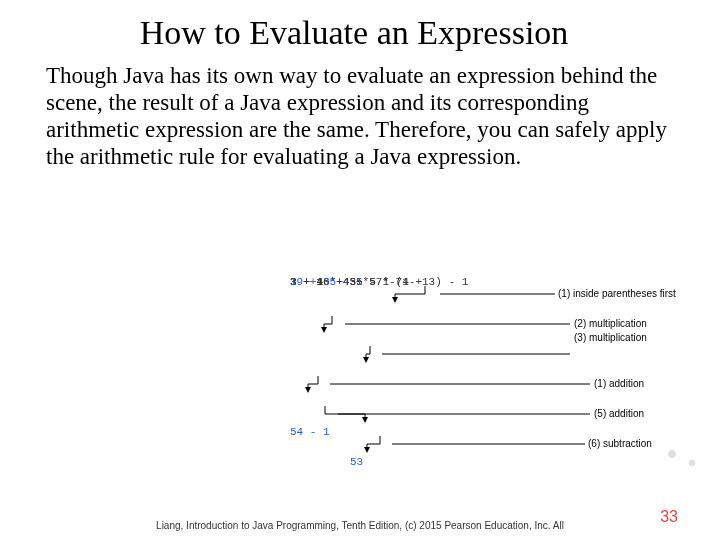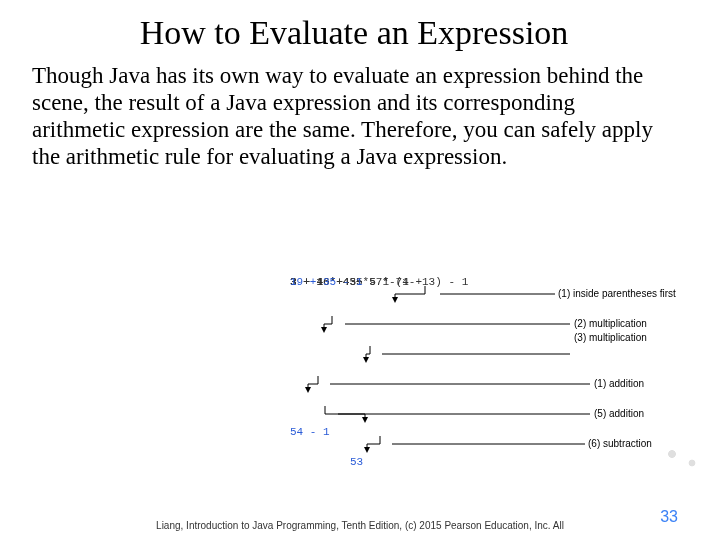--- a/index.html
+++ b/index.html
@@ -15,21 +15,21 @@
   .slide { padding: 8px 42px 0 30px; }
   .title {
     font-size: 34px;
     text-align: center;
     margin: 6px 0 10px 0;
     font-weight: 400;
   }
   .body-text {
     font-size: 23px;
     line-height: 1.18;
-    margin: 0 6px 8px 2px;
+    margin: 0 6px 8px 16px;
   }
   .diagram {
     position: absolute;
     left: 290px;
     top: 276px;
     width: 420px;
     font-family: "Courier New", monospace;
     font-size: 11px;
     color: #333;
   }
@@ -65,21 +65,21 @@
     font-size: 10px;
     color: #333;
     line-height: 1.2;
   }
   .pagenum {
     position: absolute;
     right: 42px;
     bottom: 14px;
     font-family: Arial, Helvetica, sans-serif;
     font-size: 16px;
-    color: #3b82f6;
+    color: #ef4444;
   }
   .watermark {
     position: absolute;
     right: 0;
     bottom: 50px;
     width: 80px;
     height: 60px;
     opacity: 0.12;
     background:
       radial-gradient(circle at 40% 40%, #000 0 6%, transparent 7%),

